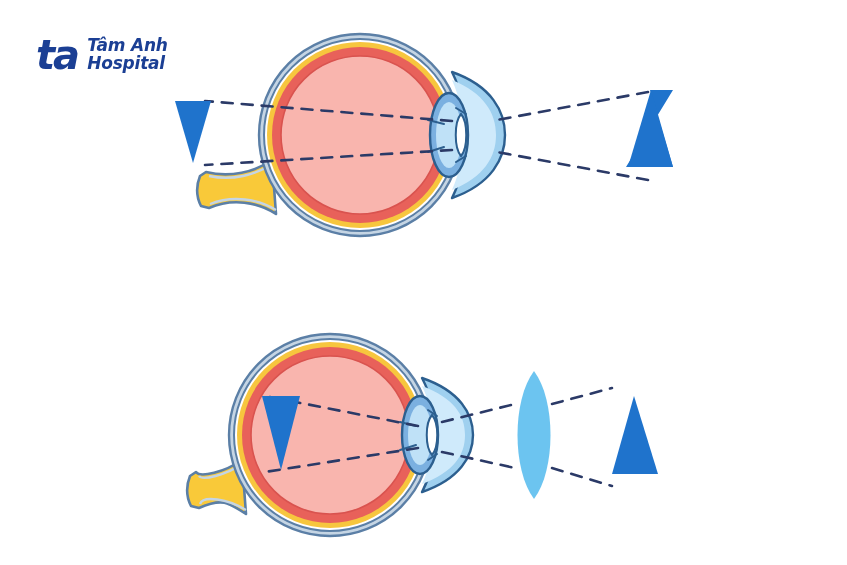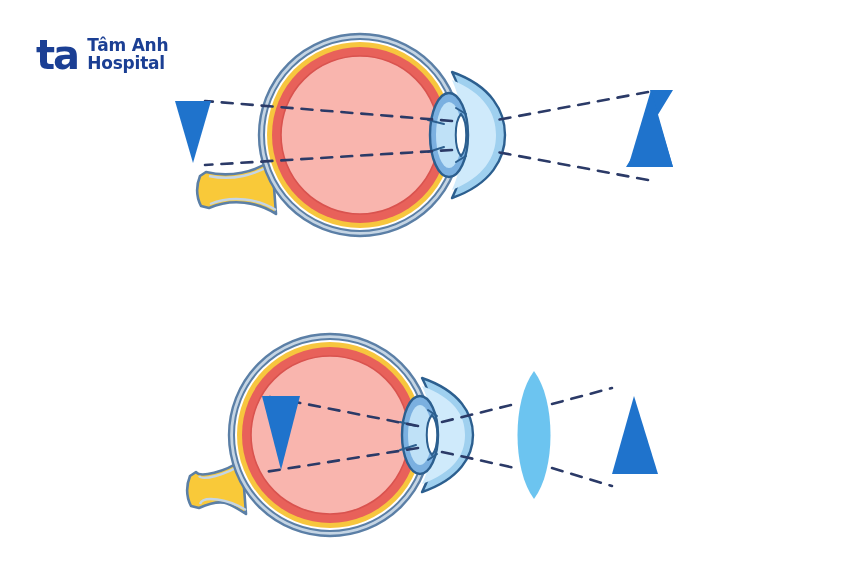--- a/index.html
+++ b/index.html
@@ -25,25 +25,27 @@
     align-items: center;
     gap: 9px;
   }
   #logo-mark {
     font-size: 40px;
     font-weight: bold;
     line-height: 0.95;
     letter-spacing: -2px;
     color: #1b3f94;
     font-family: "DejaVu Sans", sans-serif;
+    font-style: italic;
   }
   #logo-words {
     display: flex;
     flex-direction: column;
     line-height: 1.05;
+    font-style: italic;
   }
   .logo-line {
     font-size: 17px;
     font-weight: bold;
     color: #1b3f94;
     letter-spacing: -0.2px;
     font-family: "DejaVu Sans", sans-serif;
   }
   .diagram-svg {
     position: absolute;

